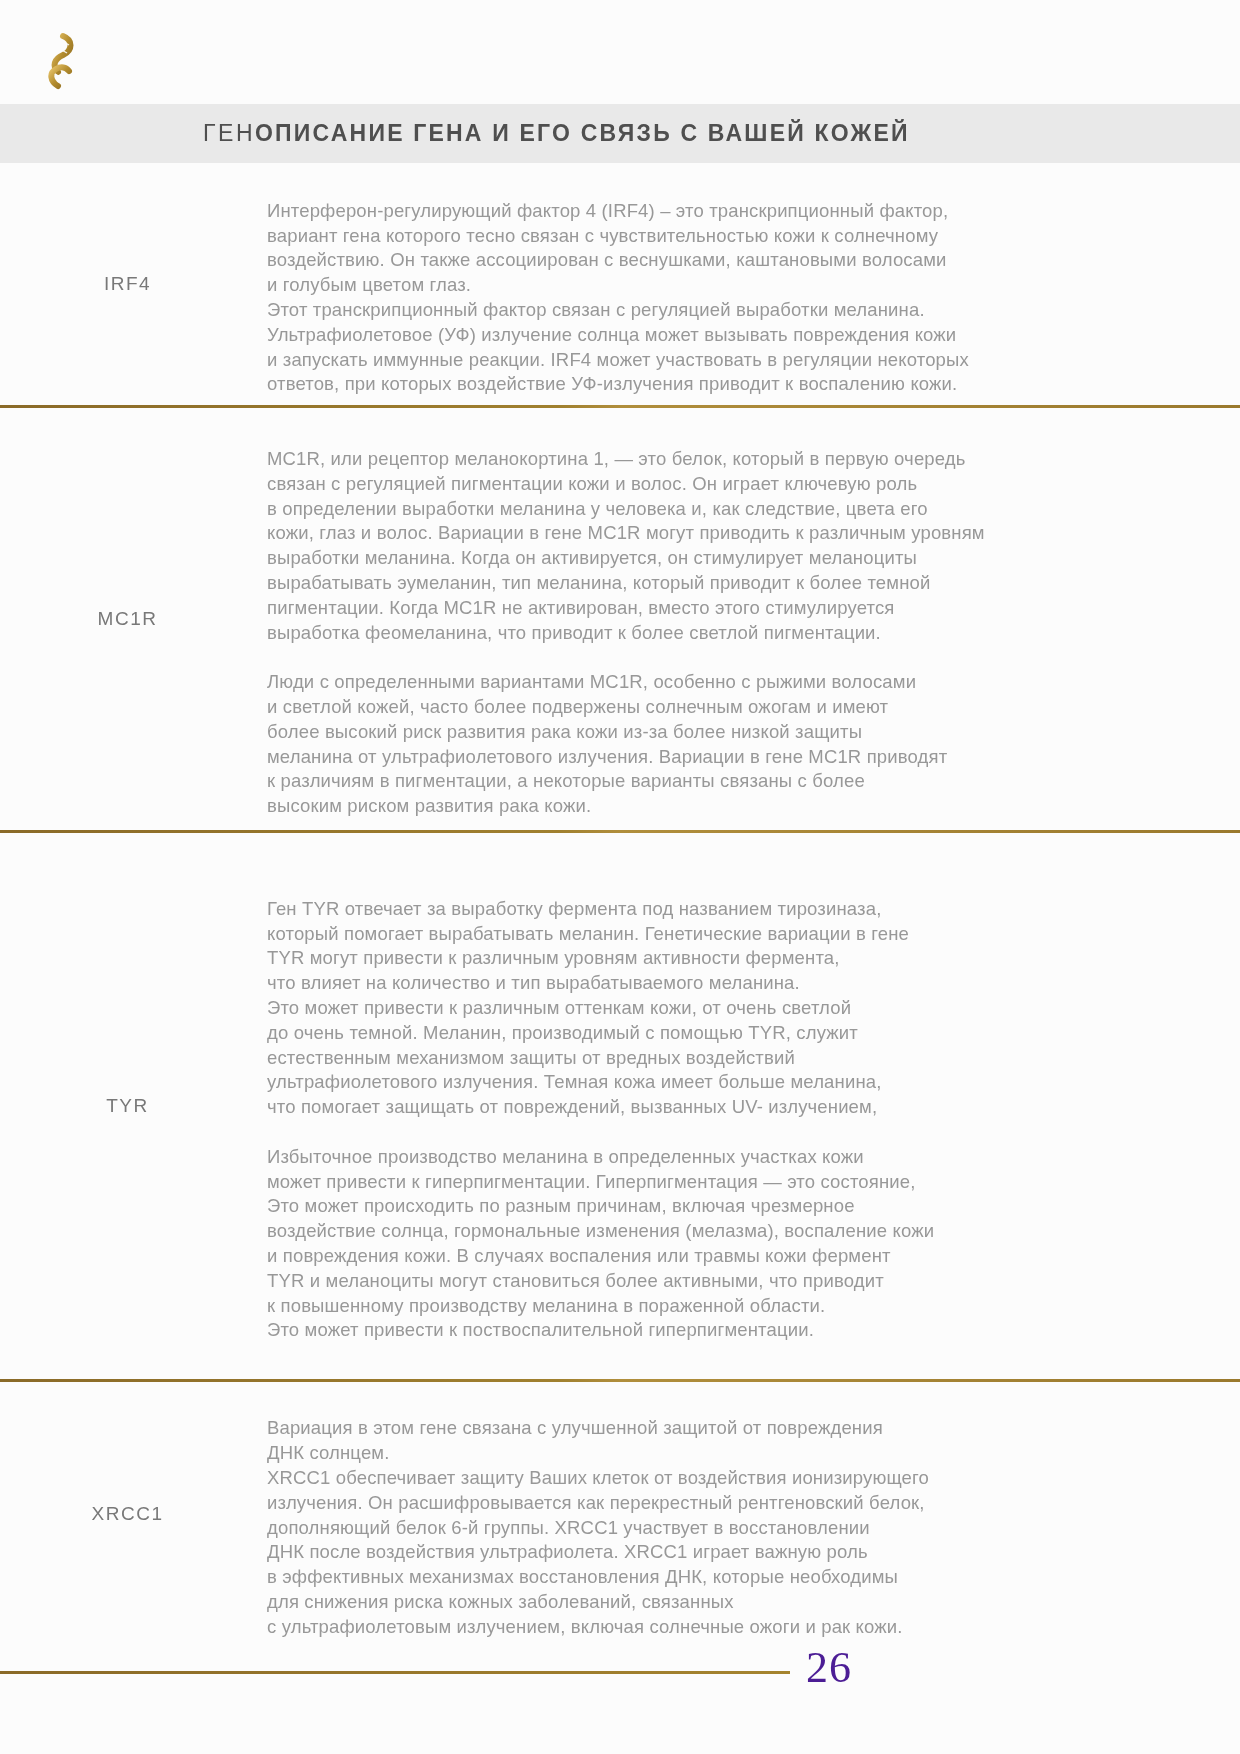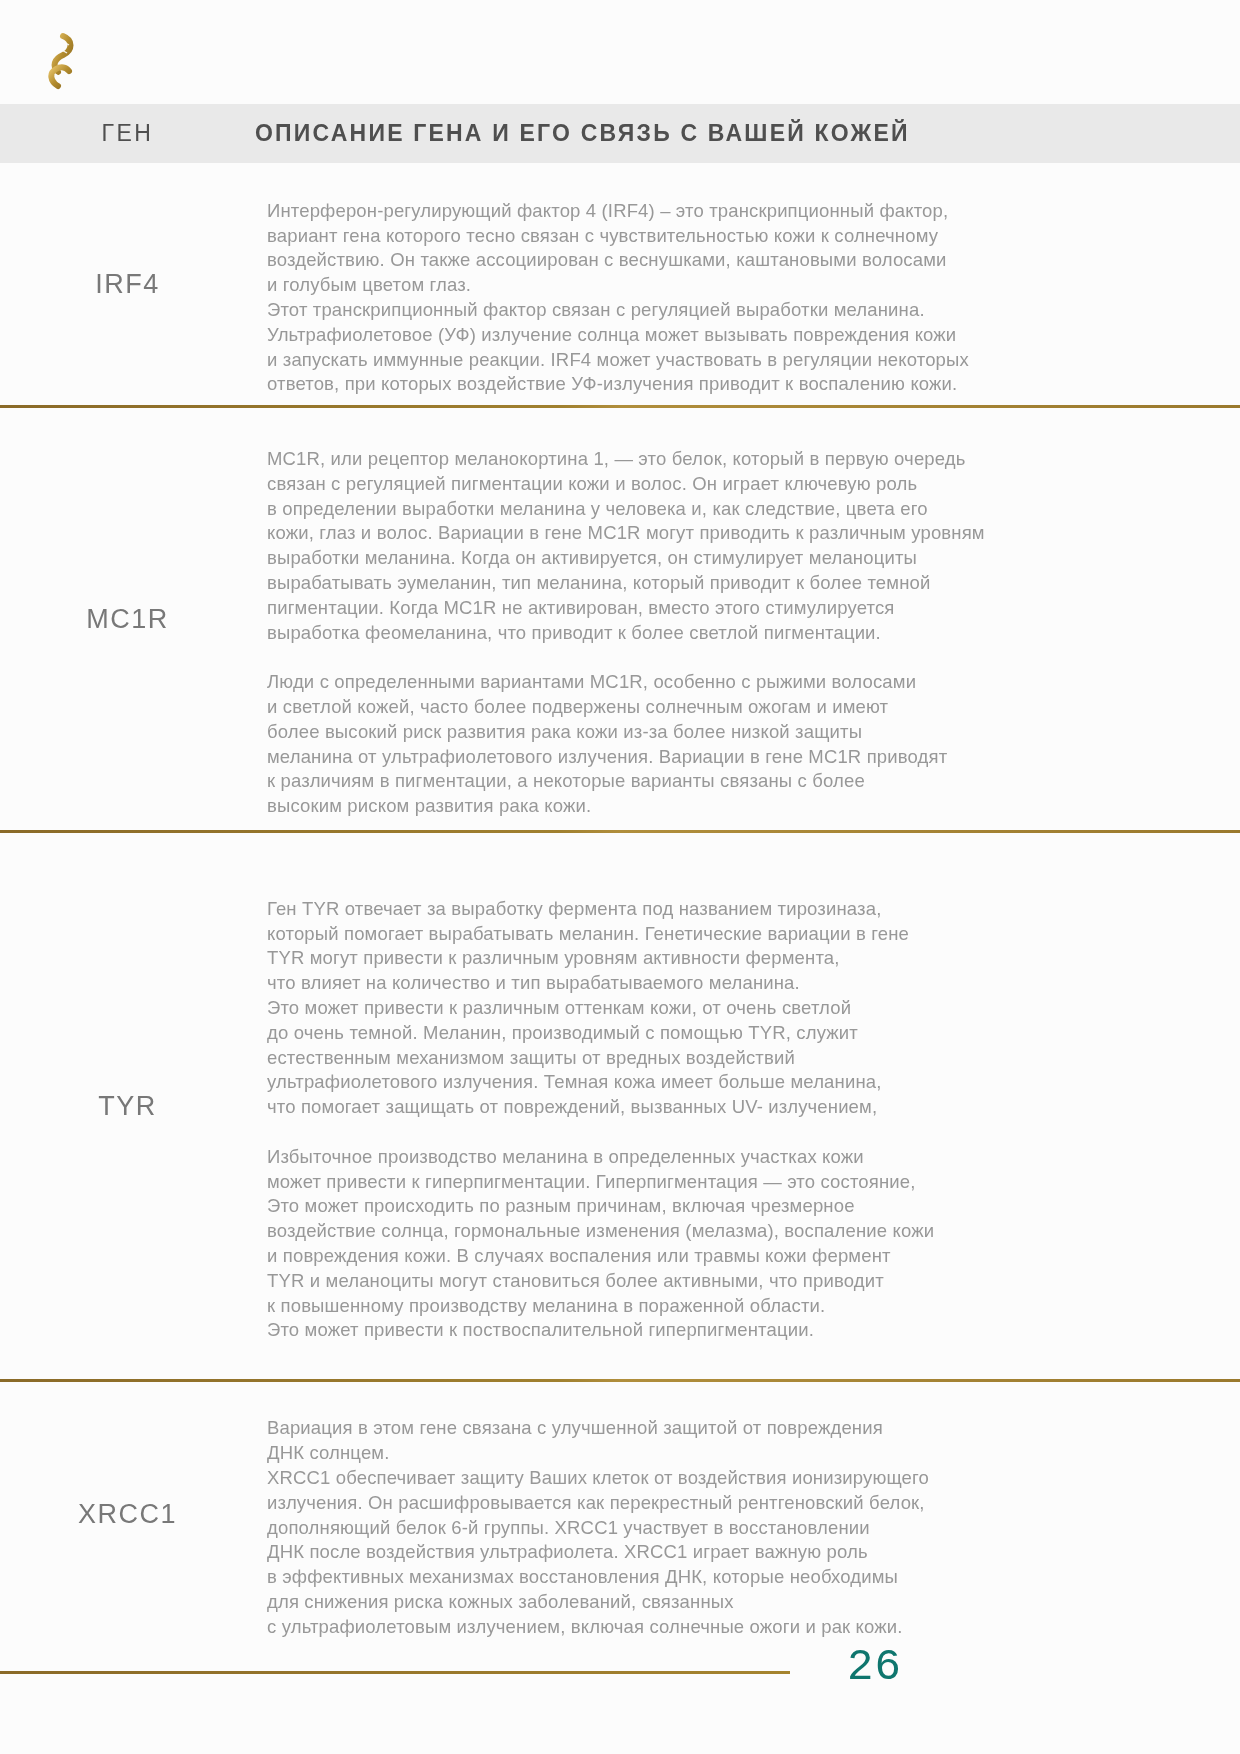--- a/index.html
+++ b/index.html
@@ -8,49 +8,49 @@
     background:#fcfcfc; overflow:hidden;
     font-family:"Liberation Sans", sans-serif;
   }
   .logo { position:absolute; left:44px; top:32px; width:34px; height:58px; }
   .header-band {
     position:absolute; left:0; top:104px; width:1240px; height:59px;
     background:#e9e9e9; display:flex; align-items:center;
     color:#4f4f4f; font-weight:300;
   }
   .header-gene {
-    width:255px; text-align:center; font-size:23px; letter-spacing:2.5px;
+    width:255px; text-align:right; font-size:23px; letter-spacing:2.5px;
   }
   .header-desc { font-size:23px; letter-spacing:2.2px;font-weight:bold; }
   .rows { position:absolute; left:0; top:163px; width:1240px; }
   .gene-row { display:flex; }
   .r1 { height:242px; } .r2 { height:422px; } .r3 { height:546px; } .r4 { height:264px; }
   .label-cell {
     width:255px; display:flex; align-items:center; justify-content:center;
-    color:#787878; font-size:27px; letter-spacing:1.5px; font-weight:300;
+    color:#787878; font-size:19px; letter-spacing:1.5px; font-weight:300;
   }
   .text-cell {
     width:800px; margin-left:12px;
     display:flex; flex-direction:column; justify-content:center;
     color:#989898; font-size:18.5px; line-height:24.8px;
     font-weight:300; letter-spacing:0.15px;margin-top:28px;
   }
   .para + .para { margin-top:24.8px; }
   .separator {
     height:3px;
     background:linear-gradient(90deg,#8a6a28 0%,#a0802f 45%,#b08e3c 50%,#9a792d 100%);
   }
   .footer-line {
     position:absolute; left:0; top:1671px; width:790px; height:3px;
     background:linear-gradient(90deg,#8a6a28,#a5842f);
   }
   .page-number {
-    position:absolute; left:847px; top:1642px;
-    font-family:Liberation Mono, monospace; font-size:44px; font-weight:300;
-    color:#0f766e; letter-spacing:1px;
+    position:absolute; left:806px; top:1642px;
+    font-family:Liberation Serif, serif; font-size:44px; font-weight:300;
+    color:#4c1d95; letter-spacing:1px;
   }
 </style>
 </head>
 <body>
 
 <div class="page">
 
   <div class="logo">
     <svg width="34" height="58" viewBox="0 0 34 58" xmlns="http://www.w3.org/2000/svg">
       <defs>

